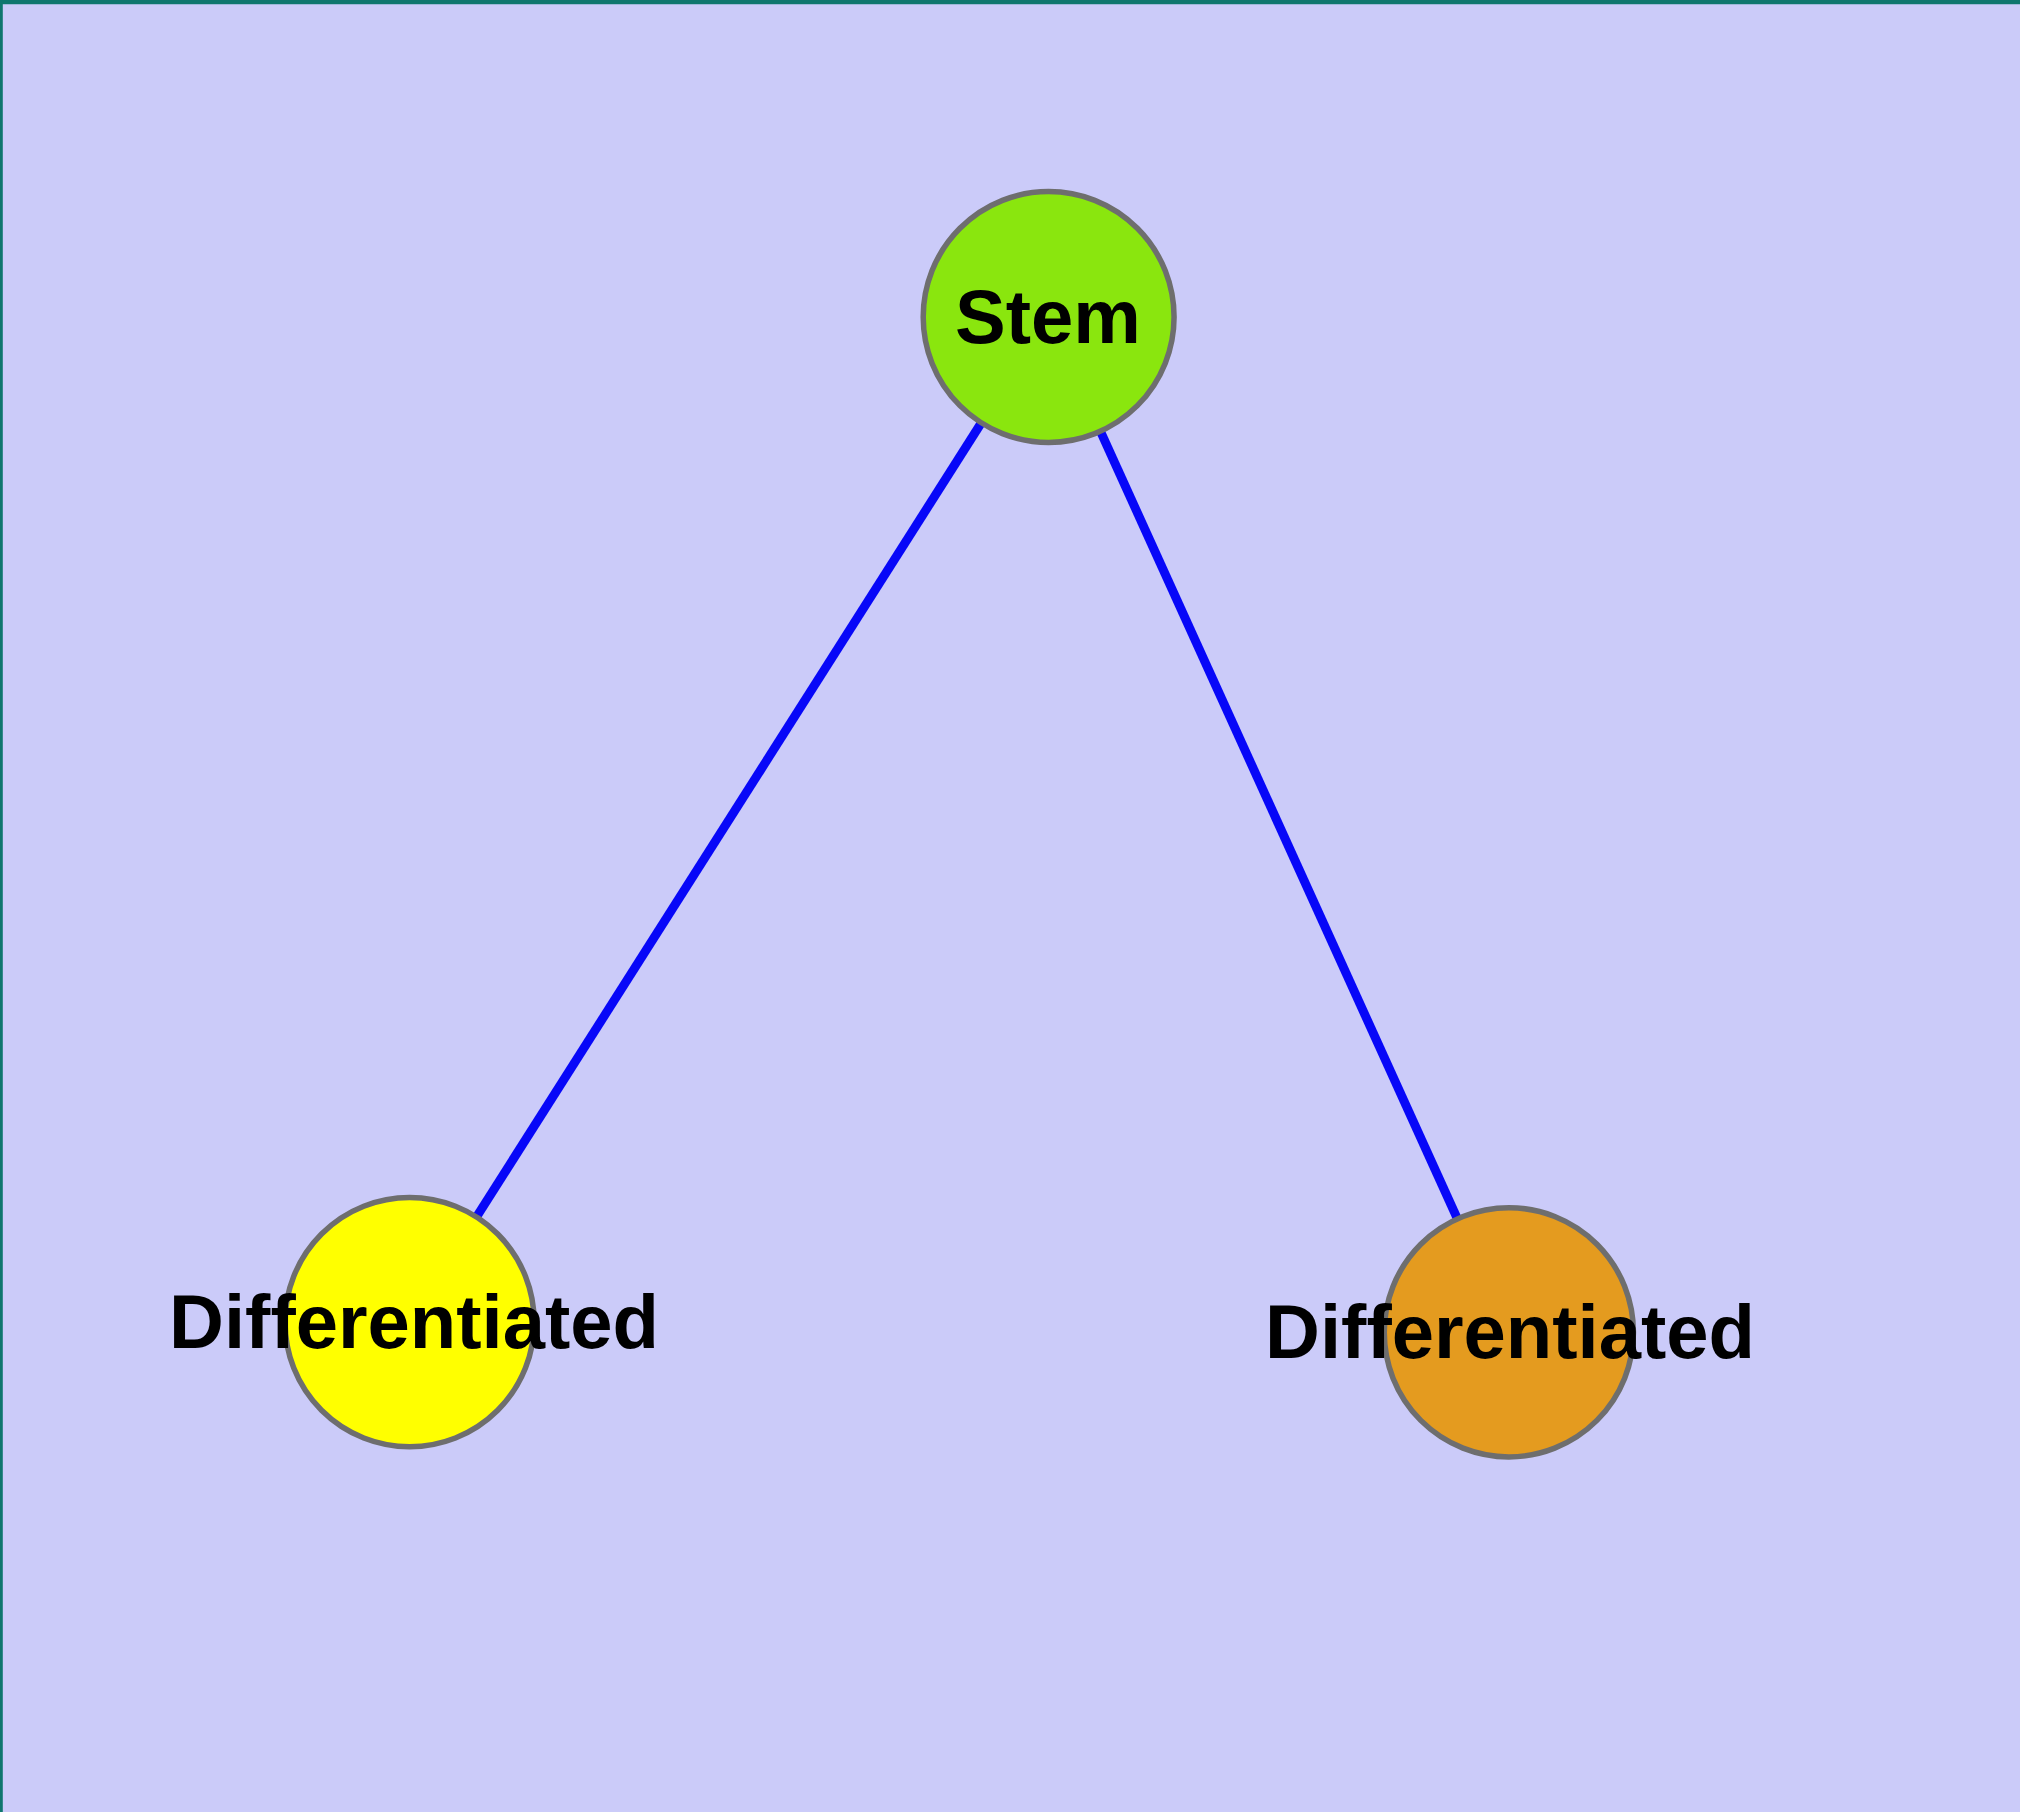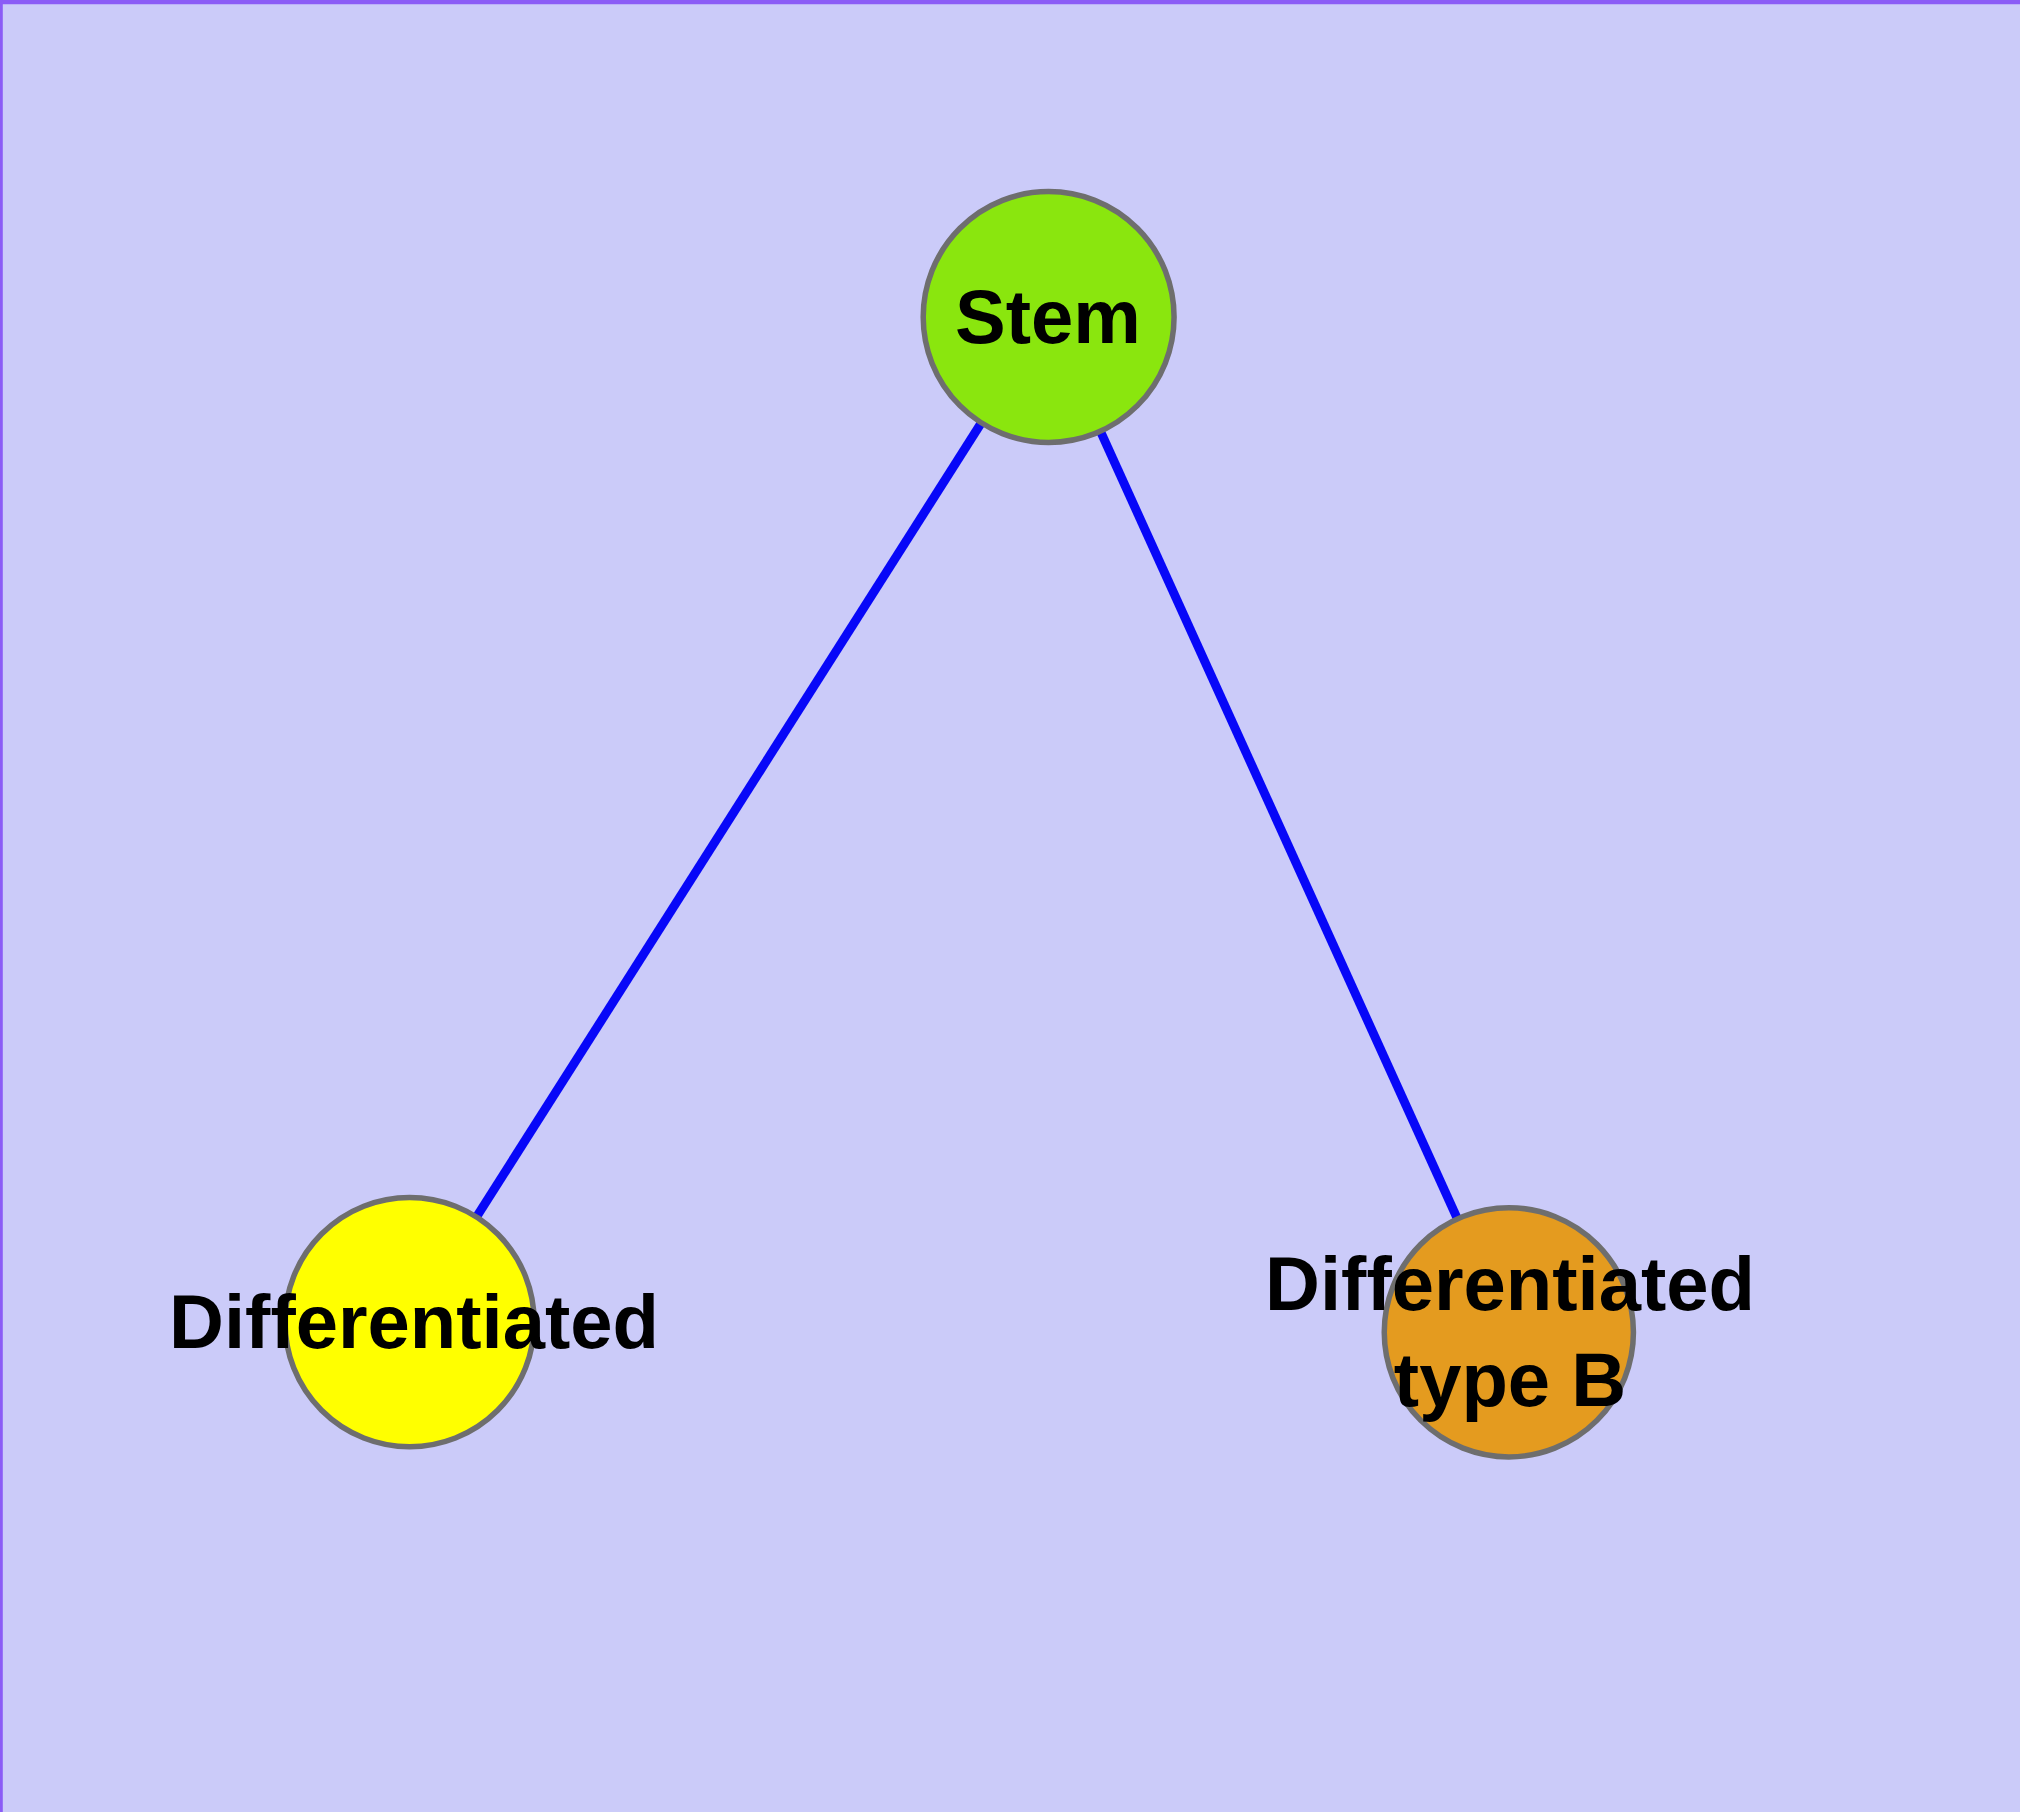--- a/index.html
+++ b/index.html
@@ -5,21 +5,21 @@
   html, body {
     margin: 0;
     padding: 0;
     background: #ffffff;
     font-family: "Liberation Sans", sans-serif;
   }
   .canvas {
     position: relative;
     width: 2021px;
     height: 1812px;
-    background: #8b5cf6;
+    background: #0f766e;
     overflow: hidden;
   }
   .graph-svg {
     position: absolute;
     left: 0;
     top: 0;
     display: block;
   }
   .node-circle {
     stroke: #6e6e6e;
@@ -59,17 +59,16 @@
   </svg>
 
   <div class="node-label" style="left:1048px; top:317px;">Stem</div>
 
   <div class="node-label" style="left:414px; top:1322px;">
     <div>Differentiated</div>
   </div>
 
   <div class="node-label" style="left:1510px; top:1332px;">
     <div>Differentiated</div>
-    <div>type B</div>
   </div>
 
 </div>
 
 
 </body></html>

